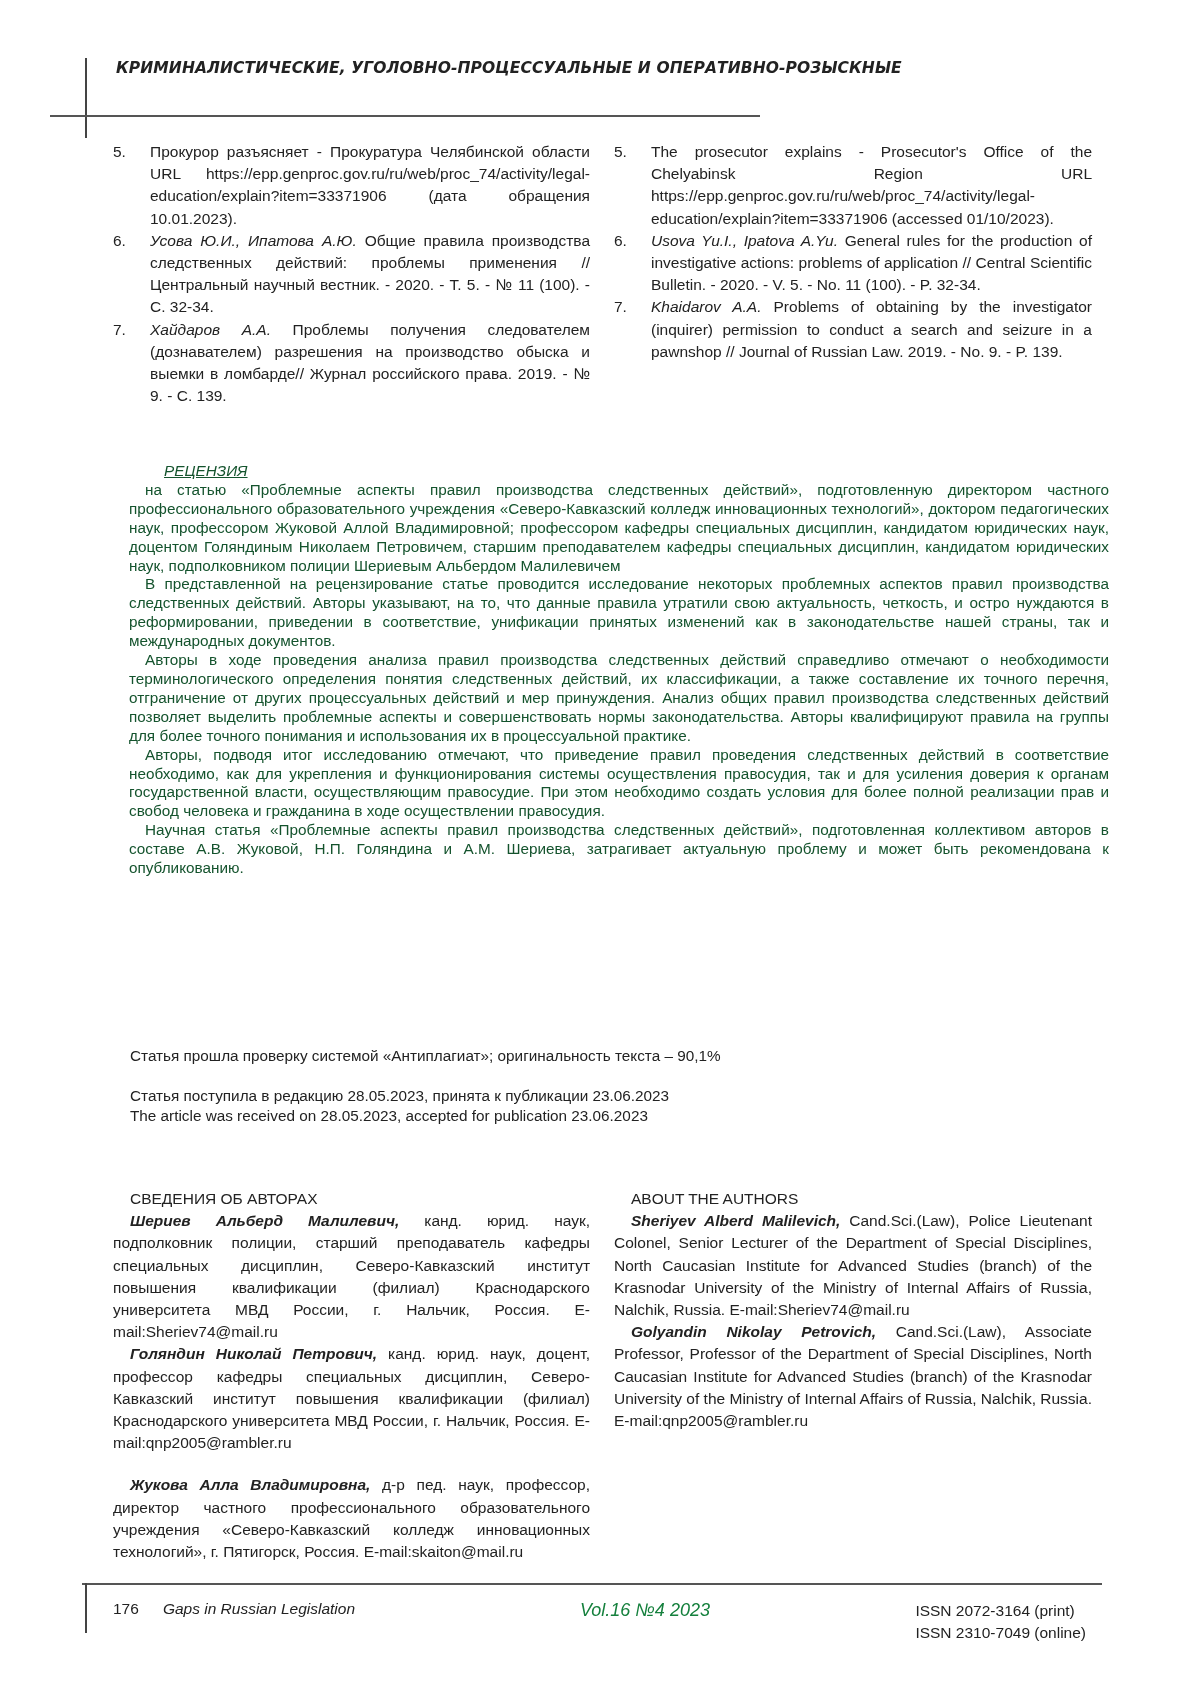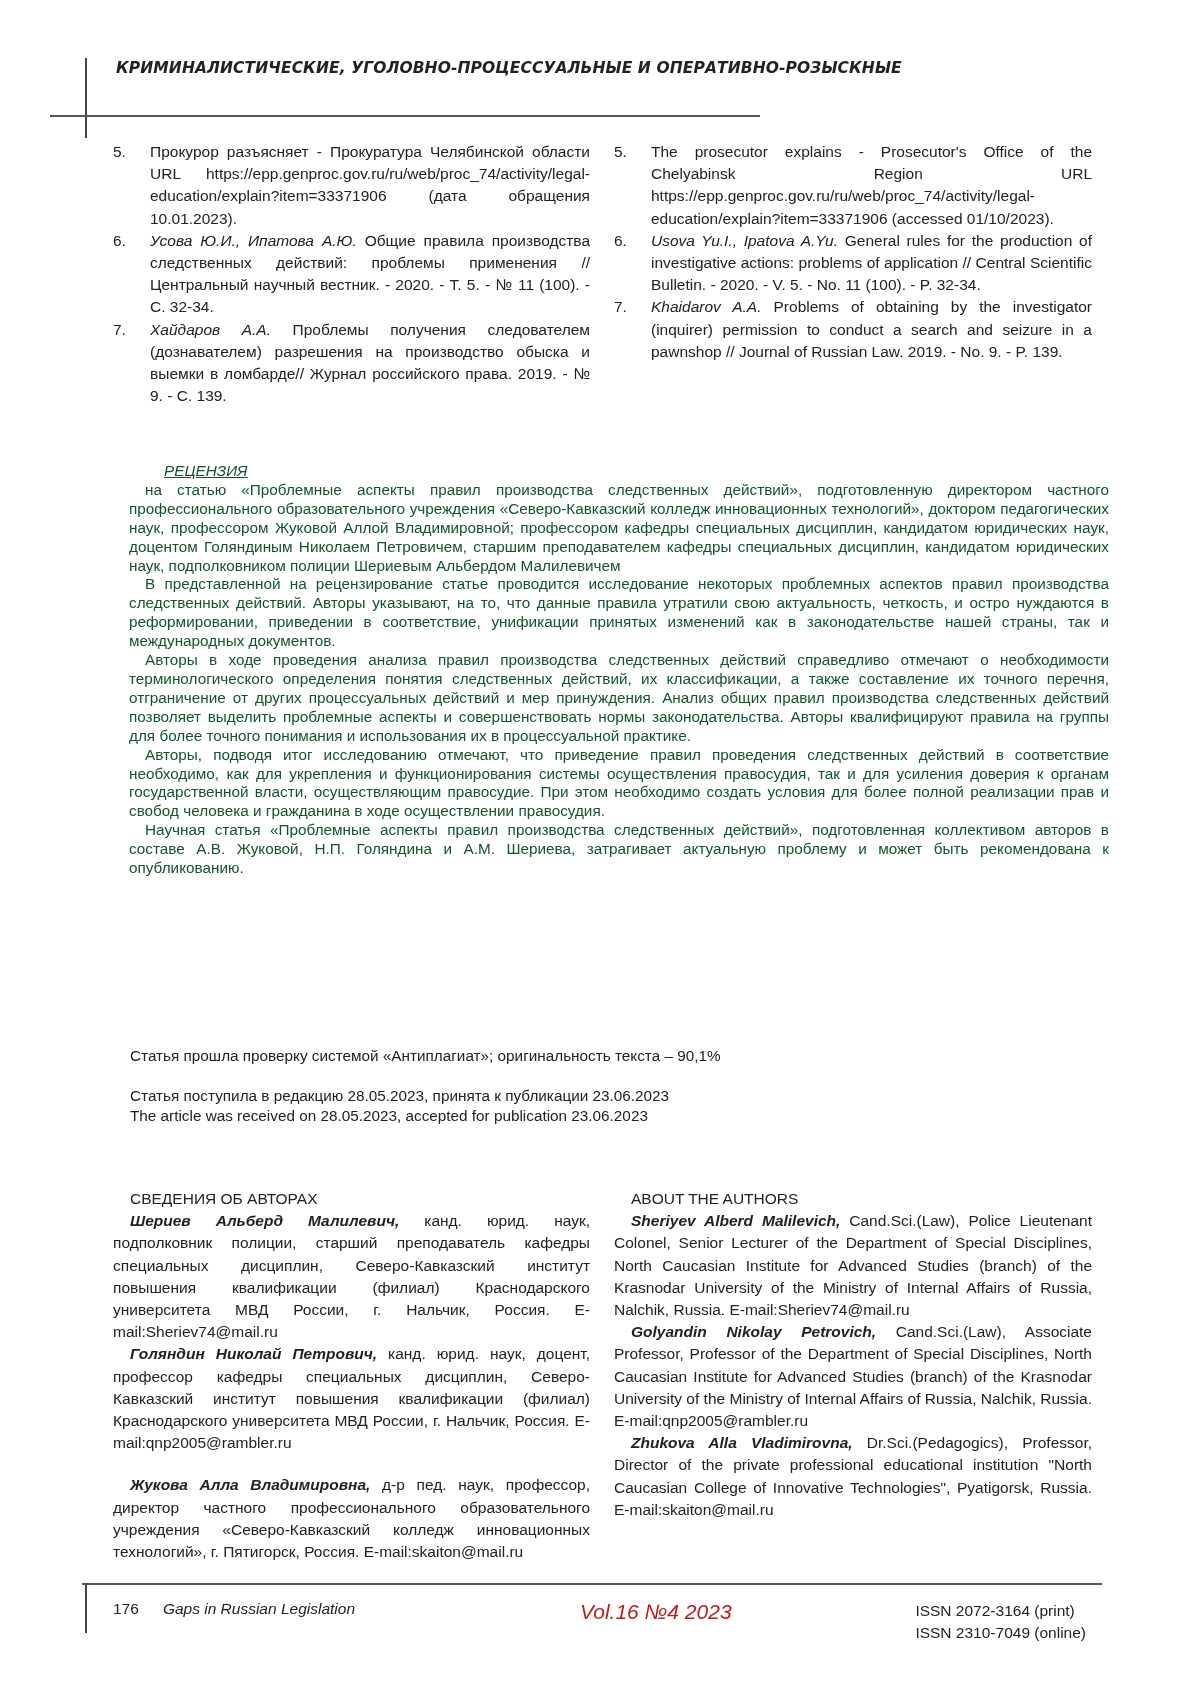--- a/index.html
+++ b/index.html
@@ -72,21 +72,21 @@
   .vline-bottom {
     position: absolute; left: 85px; top: 1583px; width: 2px; height: 50px; background: #444;
   }
   .footer-left {
     position: absolute; left: 113px; top: 1600px;
     font-size: 15.5px; color: #222;
   }
   .footer-left .jt { font-style: italic; margin-left: 24px; }
   .footer-center {
     position: absolute; left: 580px; top: 1600px;
-    font-size: 21px; font-style: italic; color: #b91c1c;
+    font-size: 18px; font-style: italic; color: #15803d;
   }
   .footer-right {
     position: absolute; right: 114px; top: 1600px; 
     font-size: 15.5px; line-height: 22px; color: #222;
   }
 </style>
 </head>
 <body>
 
 <div class="vline-top"></div>
@@ -147,21 +147,20 @@
   <div class="author"><span class="name">Шериев Альберд Малилевич,</span><span> канд. юрид. наук, подполковник полиции, старший преподаватель кафедры специальных дисциплин, Северо-Кавказский институт повышения квалификации (филиал) Краснодарского университета МВД России, г. Нальчик, Россия. E-mail:Sheriev74@mail.ru</span></div>
   <div class="author"><span class="name">Голяндин Николай Петрович,</span><span> канд. юрид. наук, доцент, профессор кафедры специальных дисциплин, Северо-Кавказский институт повышения квалификации (филиал) Краснодарского университета МВД России, г. Нальчик, Россия. E-mail:qnp2005@rambler.ru</span></div>
   <div class="author-gap"></div>
   <div class="author"><span class="name">Жукова Алла Владимировна,</span><span> д-р пед. наук, профессор, директор частного профессионального образовательного учреждения «Северо-Кавказский колледж инновационных технологий», г. Пятигорск, Россия. E-mail:skaiton@mail.ru</span></div>
 </div>
 
 <div class="authors right">
   <div class="authors-heading">ABOUT THE AUTHORS</div>
   <div class="author"><span class="name">Sheriyev Alberd Malilevich,</span><span> Cand.Sci.(Law), Police Lieutenant Colonel, Senior Lecturer of the Department of Special Disciplines, North Caucasian Institute for Advanced Studies (branch) of the Krasnodar University of the Ministry of Internal Affairs of Russia, Nalchik, Russia. E-mail:Sheriev74@mail.ru</span></div>
   <div class="author"><span class="name">Golyandin Nikolay Petrovich,</span><span> Cand.Sci.(Law), Associate Professor, Professor of the Department of Special Disciplines, North Caucasian Institute for Advanced Studies (branch) of the Krasnodar University of the Ministry of Internal Affairs of Russia, Nalchik, Russia. E-mail:qnp2005@rambler.ru</span></div>
-  <div class="author"><span class="name">Zhukova Alla Vladimirovna,</span><span> Dr.Sci.(Pedagogics), Professor, Director of the private professional educational institution "North Caucasian College of Innovative Technologies", Pyatigorsk, Russia. E-mail:skaiton@mail.ru</span></div>
 </div>
 
 <div class="hline-bottom"></div>
 <div class="vline-bottom"></div>
 
 <div class="footer-left">
   <span>176</span><span class="jt">Gaps in Russian Legislation</span>
 </div>
 <div class="footer-center">Vol.16  №4  2023</div>
 <div class="footer-right">

